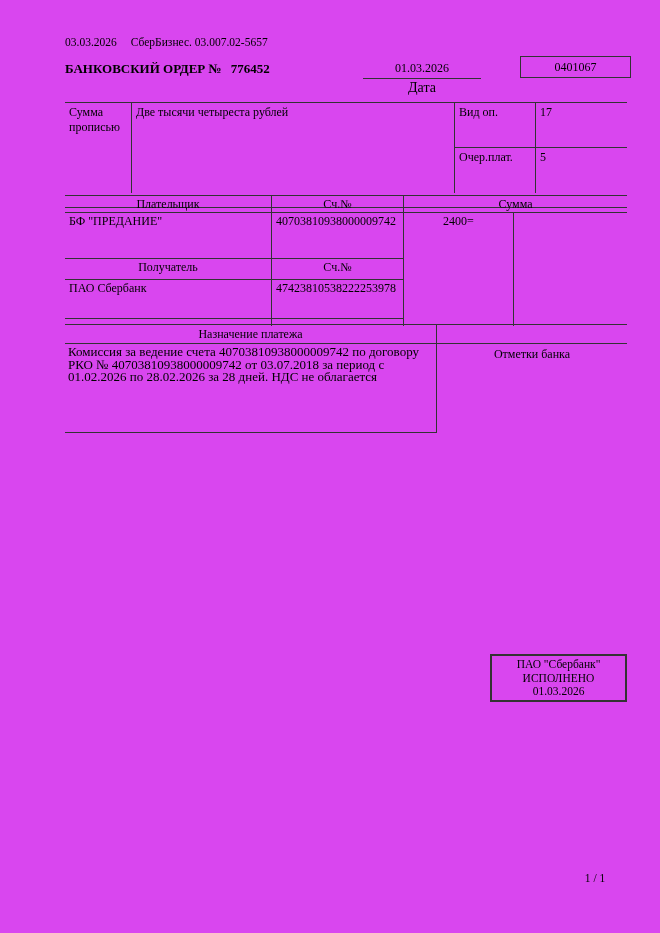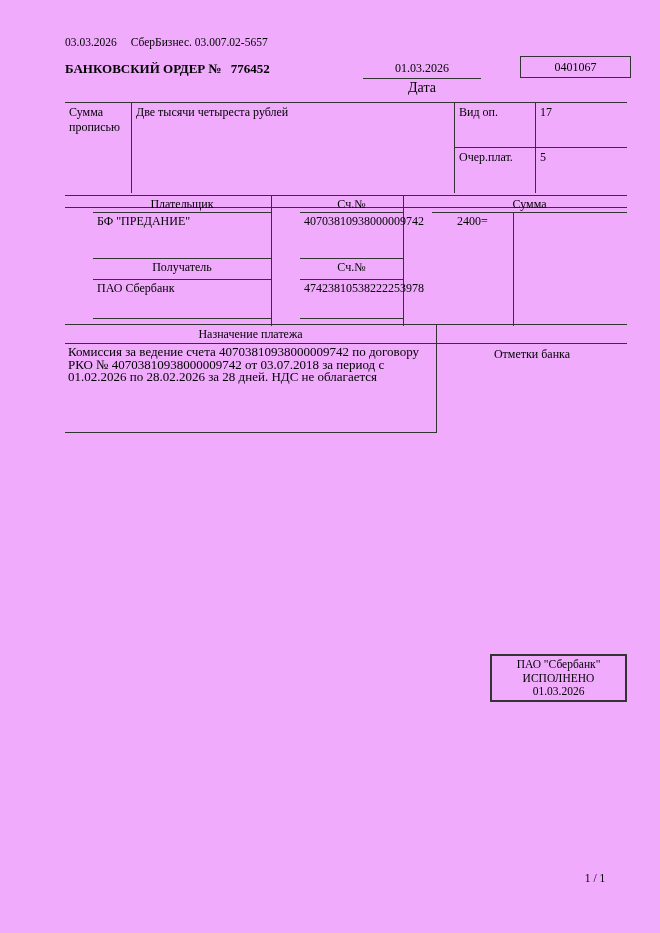--- a/index.html
+++ b/index.html
@@ -1,20 +1,20 @@
 <!DOCTYPE html>
 <html lang="ru"><head>
 <meta charset="utf-8">
 <style>
   * { margin:0; padding:0; box-sizing:border-box; }
   html,body { background:#fff; }
   .page {
     position:relative;
     width:660px; height:933px;
-    background:#f0abfc;
+    background:#d946ef;
     font-family:"Liberation Serif","DejaVu Serif",serif;
     font-size:12px; color:#000;
     overflow:hidden;
   }
   .hdr-row { position:absolute; left:65px; top:36px; display:flex; gap:14px; font-size:11.5px; }
   .title-row { position:absolute; left:65px; top:61px; font-weight:bold; font-size:13px; white-space:nowrap; }
   .title-row .num { margin-left:9px; }
   .date-block { position:absolute; left:363px; top:61px; width:118px; text-align:center; }
   .date-val { border-bottom:1px solid #333; padding-bottom:2px; font-size:12px; }
   .date-lbl { padding-top:1px; font-size:14px; }
@@ -36,21 +36,21 @@
   .t1-label { grid-column:1; grid-row:1/3; }
   .t1-words { grid-column:2; grid-row:1/3; }
   
   .t2 {
     position:absolute; left:65px; top:195px; width:562px; height:130px;
     display:grid;
     grid-template-columns:207px 132px 110px 113px;
     grid-template-rows:17px 46px 21px 39px 7px;
     border-top:1px solid #333;
   }
-  .t2 > div { padding:1px 4px;margin-left:28px; }
+  .t2 > div { padding:1px 4px; }
   .hdr-c { text-align:center; padding-top:2px; }
   .t2-sumhdr { grid-column:3/5; }
   .t2-sum-l { grid-column:3; grid-row:2/6; text-align:center; padding-top:2px; }
   .t2-sum-r { grid-column:4; grid-row:2/6; }
   
   .t3 {
     position:absolute; left:65px; top:324px; width:562px; height:108px;
     display:grid;
     grid-template-columns:372px 190px;
     grid-template-rows:19px 89px;

